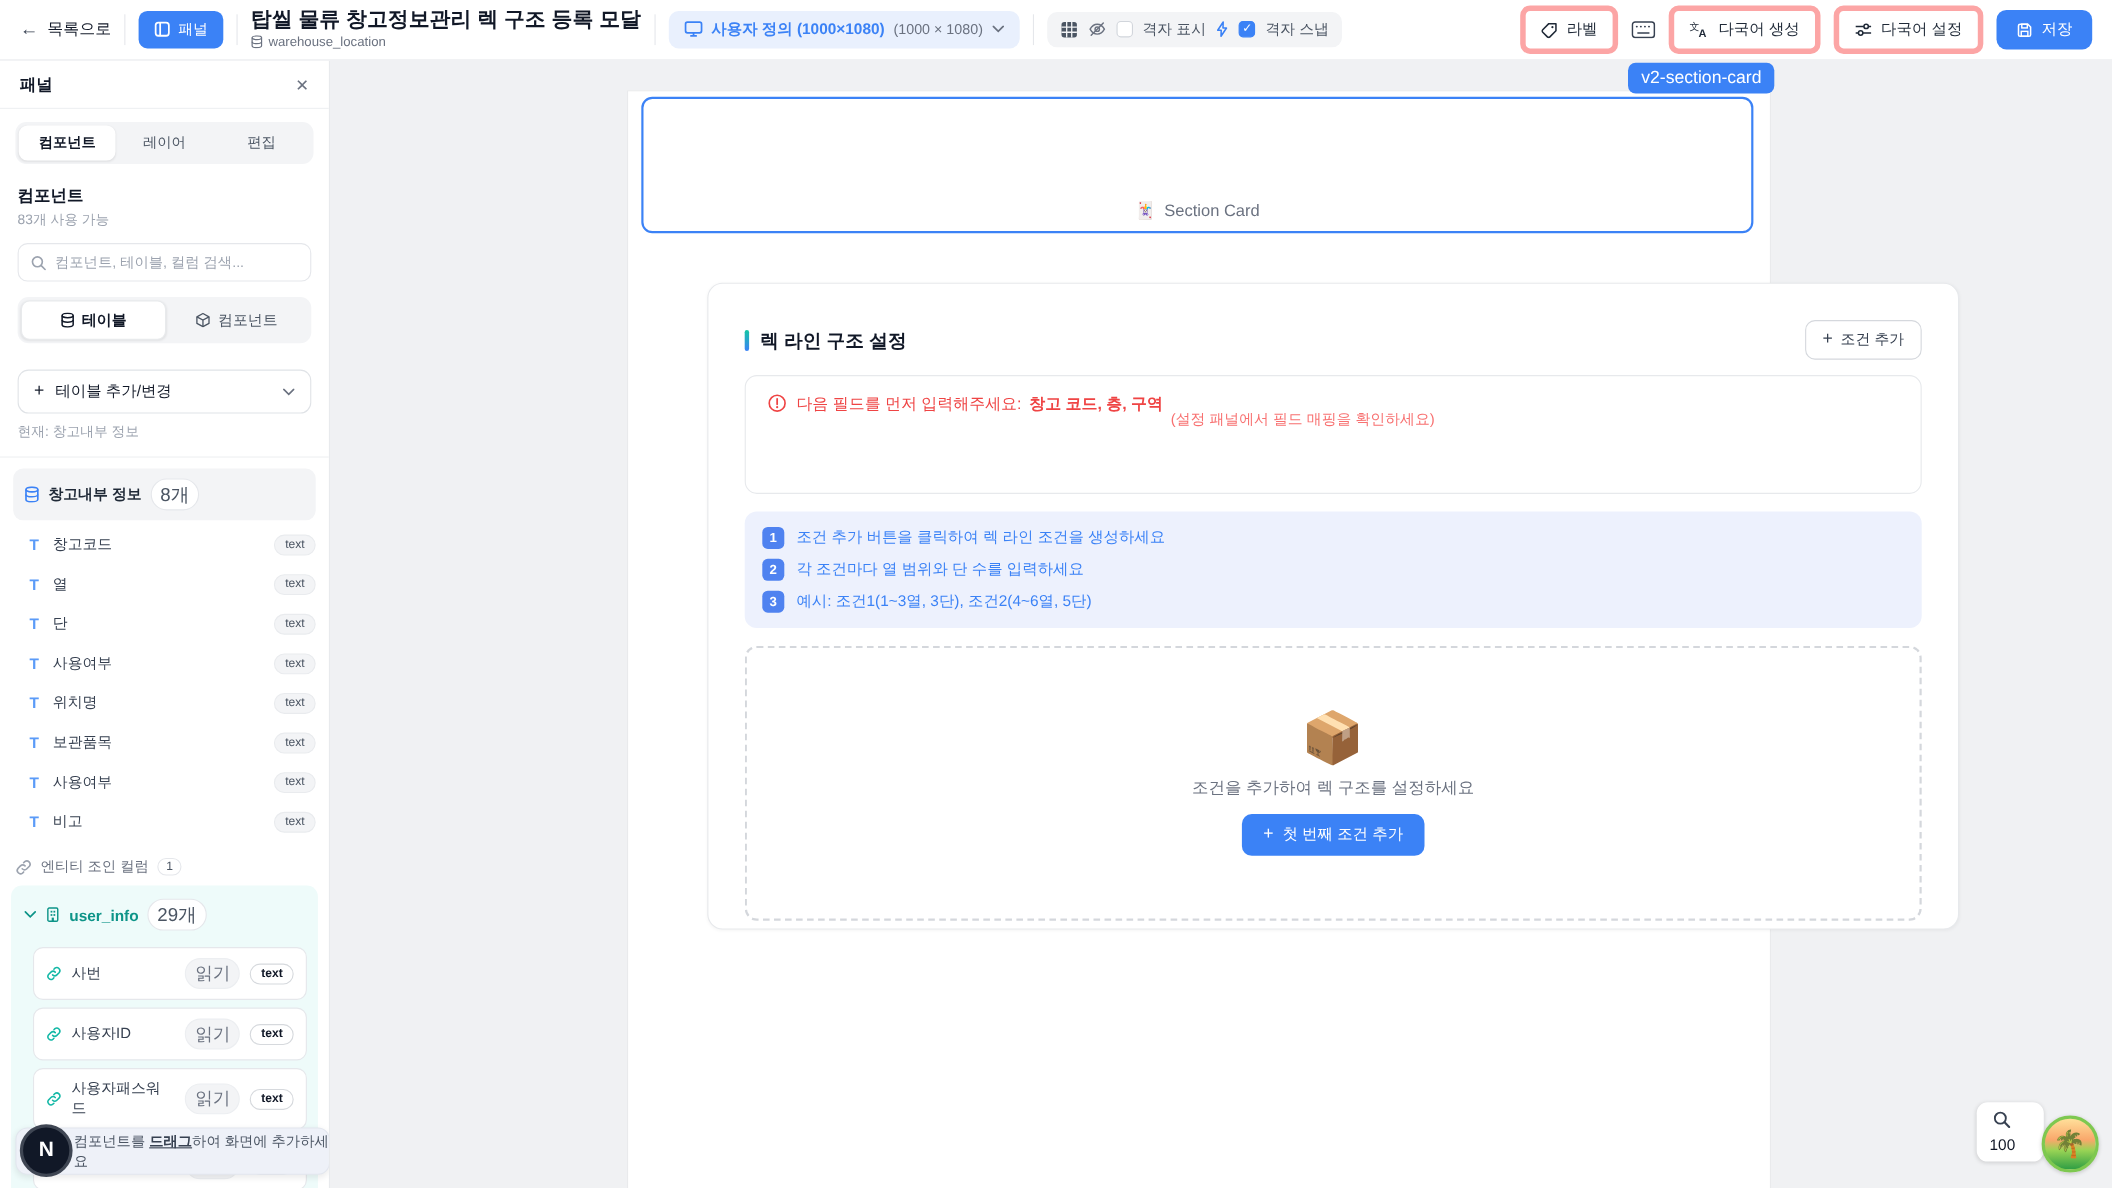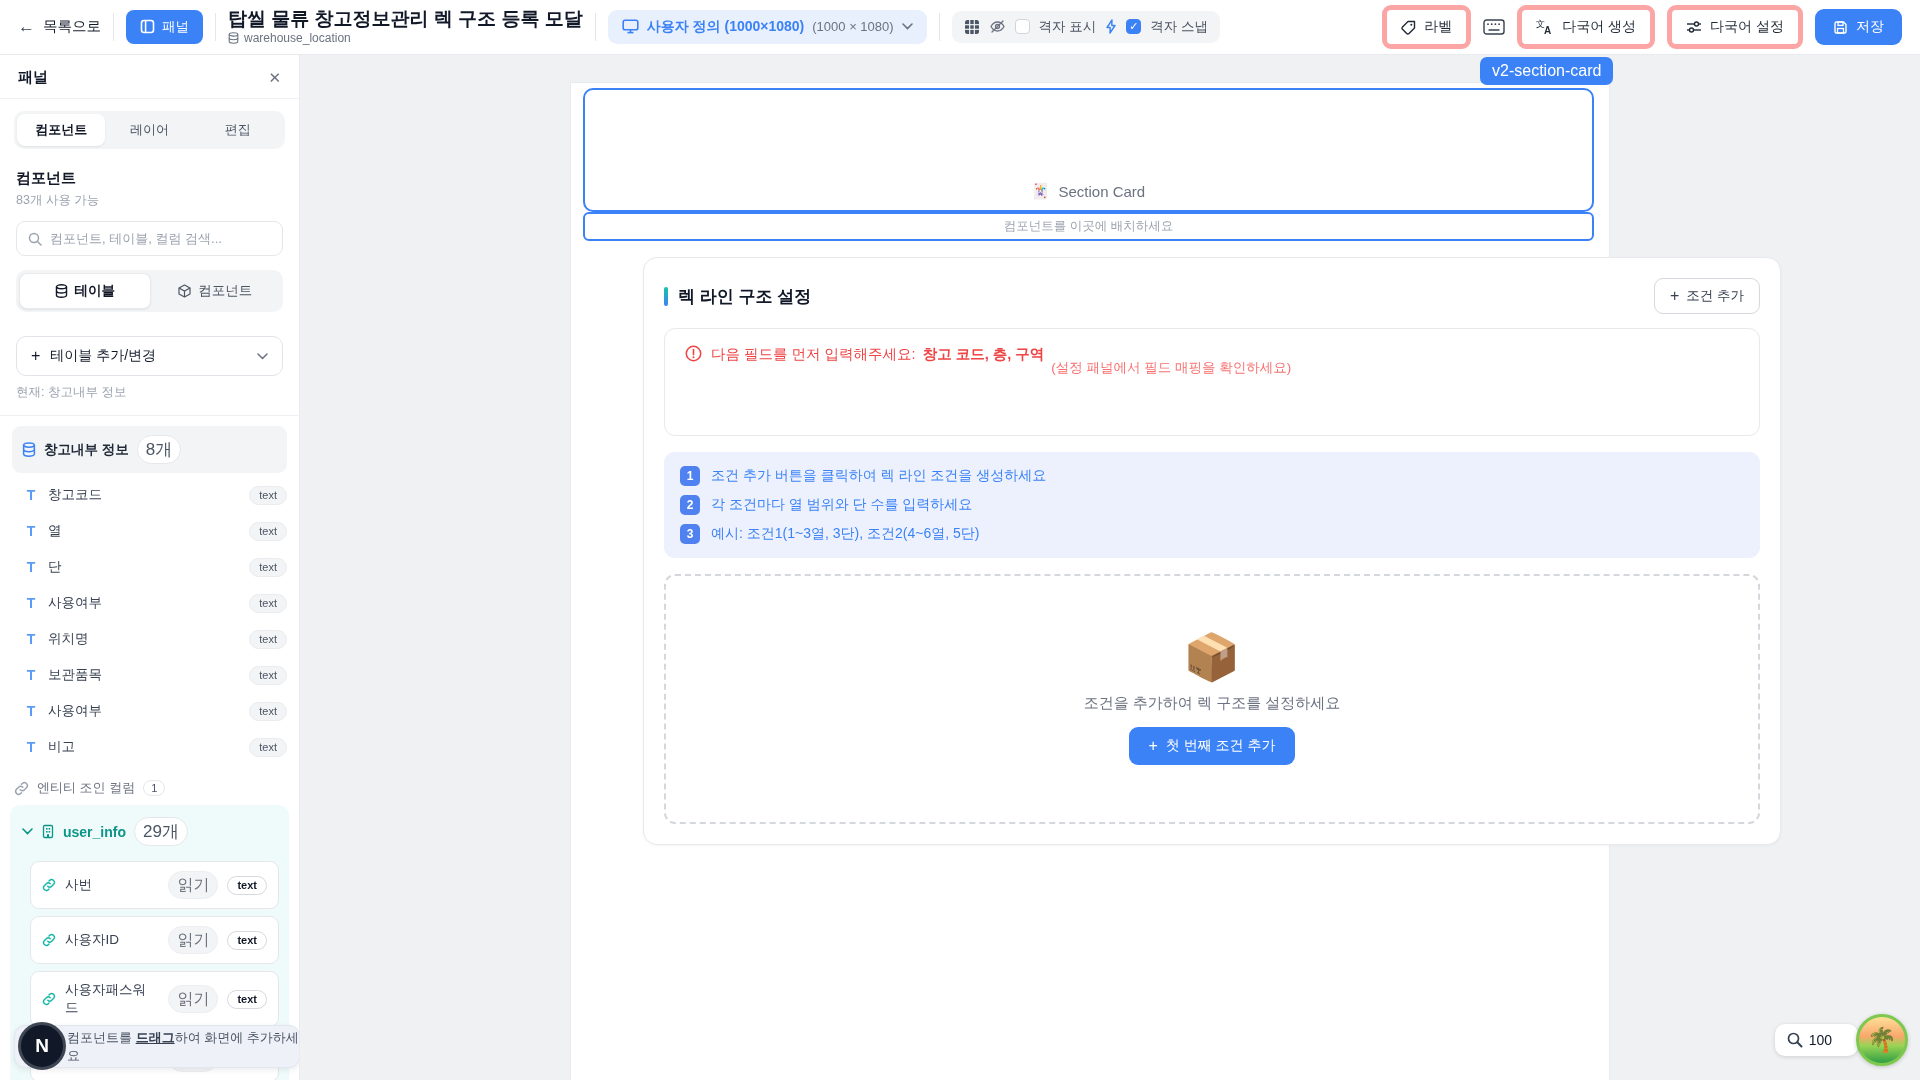--- a/index.html
+++ b/index.html
@@ -108,21 +108,21 @@
   .section-card { position:absolute; left:283px; top:33px; width:1011px; height:124px;
     background:#fff; border:2px solid #3b82f6; border-radius:10px; display:flex;
     align-items:flex-end; justify-content:center; padding-bottom:10px; z-index:5; }
   .section-card-label { display:flex; align-items:center; gap:8px; color:#6b7280; font-size:15px; }
   .dropzone-strip { position:absolute; left:283px; top:157px; width:1011px; height:29px;
     background:#fff; border:2px solid #3b82f6; border-radius:6px; display:flex;
     align-items:center; justify-content:center; z-index:4; }
   .dropzone-text { font-size:12.5px; color:#9ca3af; }
 
   .rack-card { position:absolute; left:343px; top:202px; width:1138px; height:588px; background:#fff;
-    border:1px solid #e7e9ec; border-radius:14px; box-shadow:0 1px 3px rgba(0,0,0,.04); padding:20px; }
+    border:1px solid #e7e9ec; border-radius:14px; box-shadow:0 1px 3px rgba(0,0,0,.04); padding:33px; }
   .rack-head { display:flex; align-items:center; justify-content:space-between; }
   .rack-title-wrap { display:flex; align-items:center; gap:10px; }
   .accent-bar { width:4px; height:19px; border-radius:2px; background:linear-gradient(180deg,#14c6a4,#3b82f6); }
   .rack-title { font-size:17px; font-weight:bold; color:#111827; }
   .add-cond-btn { display:flex; align-items:center; gap:7px; background:#fff; border:1px solid #d5d8dd;
     border-radius:9px; padding:8px 15px; font-size:13.5px; color:#374151; font-family:inherit; cursor:pointer; }
   .warn-box { margin-top:14px; border:1px solid #e7e9ec; border-radius:11px; padding:16px 20px;
     min-height:108px; }
   .warn-row { display:flex; gap:9px; }
   .warn-col { display:flex; flex-direction:row; gap:7px; }
@@ -137,21 +137,21 @@
   .step-text { font-size:14px; color:#3b82f6; }
   .empty-zone { margin-top:16px; height:250px; border:2px dashed #d4d7dc; border-radius:11px;
     display:flex; flex-direction:column; align-items:center; justify-content:center; gap:14px; }
   .empty-icon { font-size:46px; line-height:1; }
   .empty-text { font-size:15px; color:#6b7280; }
   .first-cond-btn { display:flex; align-items:center; gap:8px; background:#3b82f6; color:#fff;
     border:none; border-radius:9px; padding:10px 19px; font-size:14px; font-family:inherit; cursor:pointer; }
 
   .zoom-pill { position:absolute; right:62px; bottom:24px; background:#fff; border-radius:10px;
     box-shadow:0 1px 4px rgba(0,0,0,.14); display:flex; align-items:center; gap:6px;
-    padding:8px 26px 8px 12px; z-index:10; }
+    padding:8px 26px 8px 12px; z-index:10;flex-direction:column; }
   .zoom-val { font-size:14px; color:#111827; }
   .island-icon { position:absolute; right:12px; bottom:14px; width:52px; height:52px; border-radius:50%;
     border:3px solid #7ec850; background:linear-gradient(180deg,#ffe09a 0%,#f9a76b 42%,#9ad455 62%,#2f9e44 100%);
     display:flex; align-items:center; justify-content:center; font-size:24px; z-index:11;
     box-shadow:0 1px 4px rgba(0,0,0,.2); }
 
   svg { display:block; }
   .plus { font-size:16px; line-height:1; color:inherit; }
 </style>
 </head>
@@ -504,23 +504,20 @@
 
     <div class="selection-tag">v2-section-card</div>
 
     <div class="section-card">
       <div class="section-card-label">
         <span>🃏</span>
         <span>Section Card</span>
       </div>
     </div>
 
-    <div class="dropzone-strip">
-      <span class="dropzone-text">컴포넌트를 이곳에 배치하세요</span>
-    </div>
 
     <div class="rack-card">
       <div class="rack-head">
         <div class="rack-title-wrap">
           <div class="accent-bar"></div>
           <div class="rack-title">렉 라인 구조 설정</div>
         </div>
         <button class="add-cond-btn">
           <span class="plus">+</span>
           <span>조건 추가</span>

